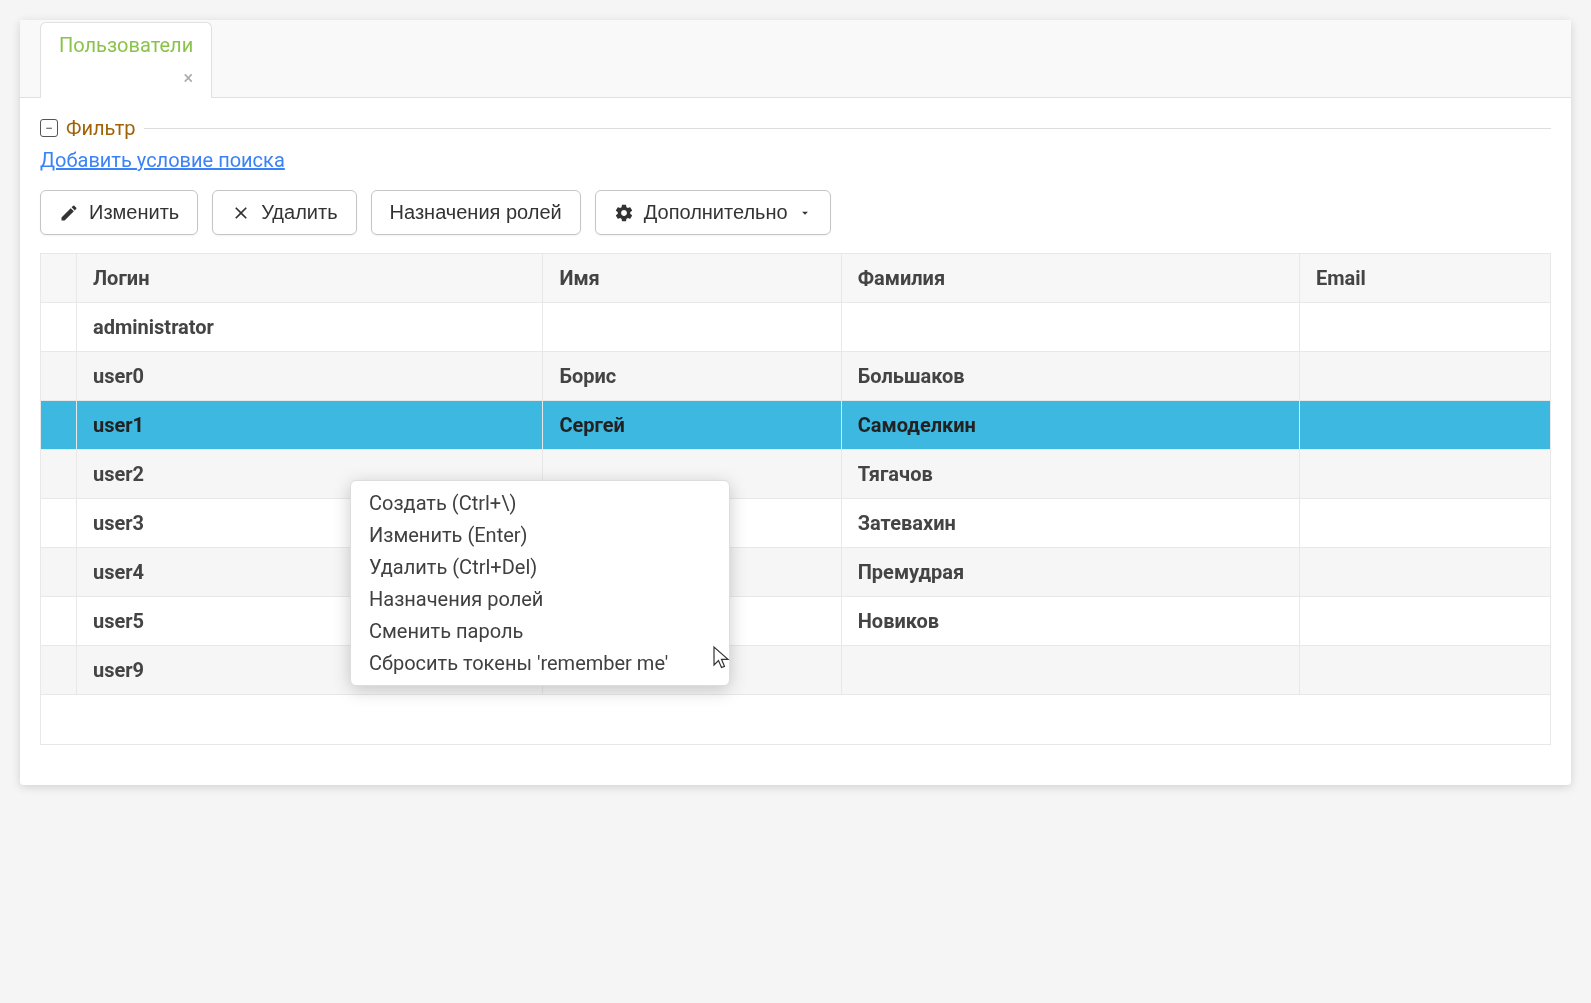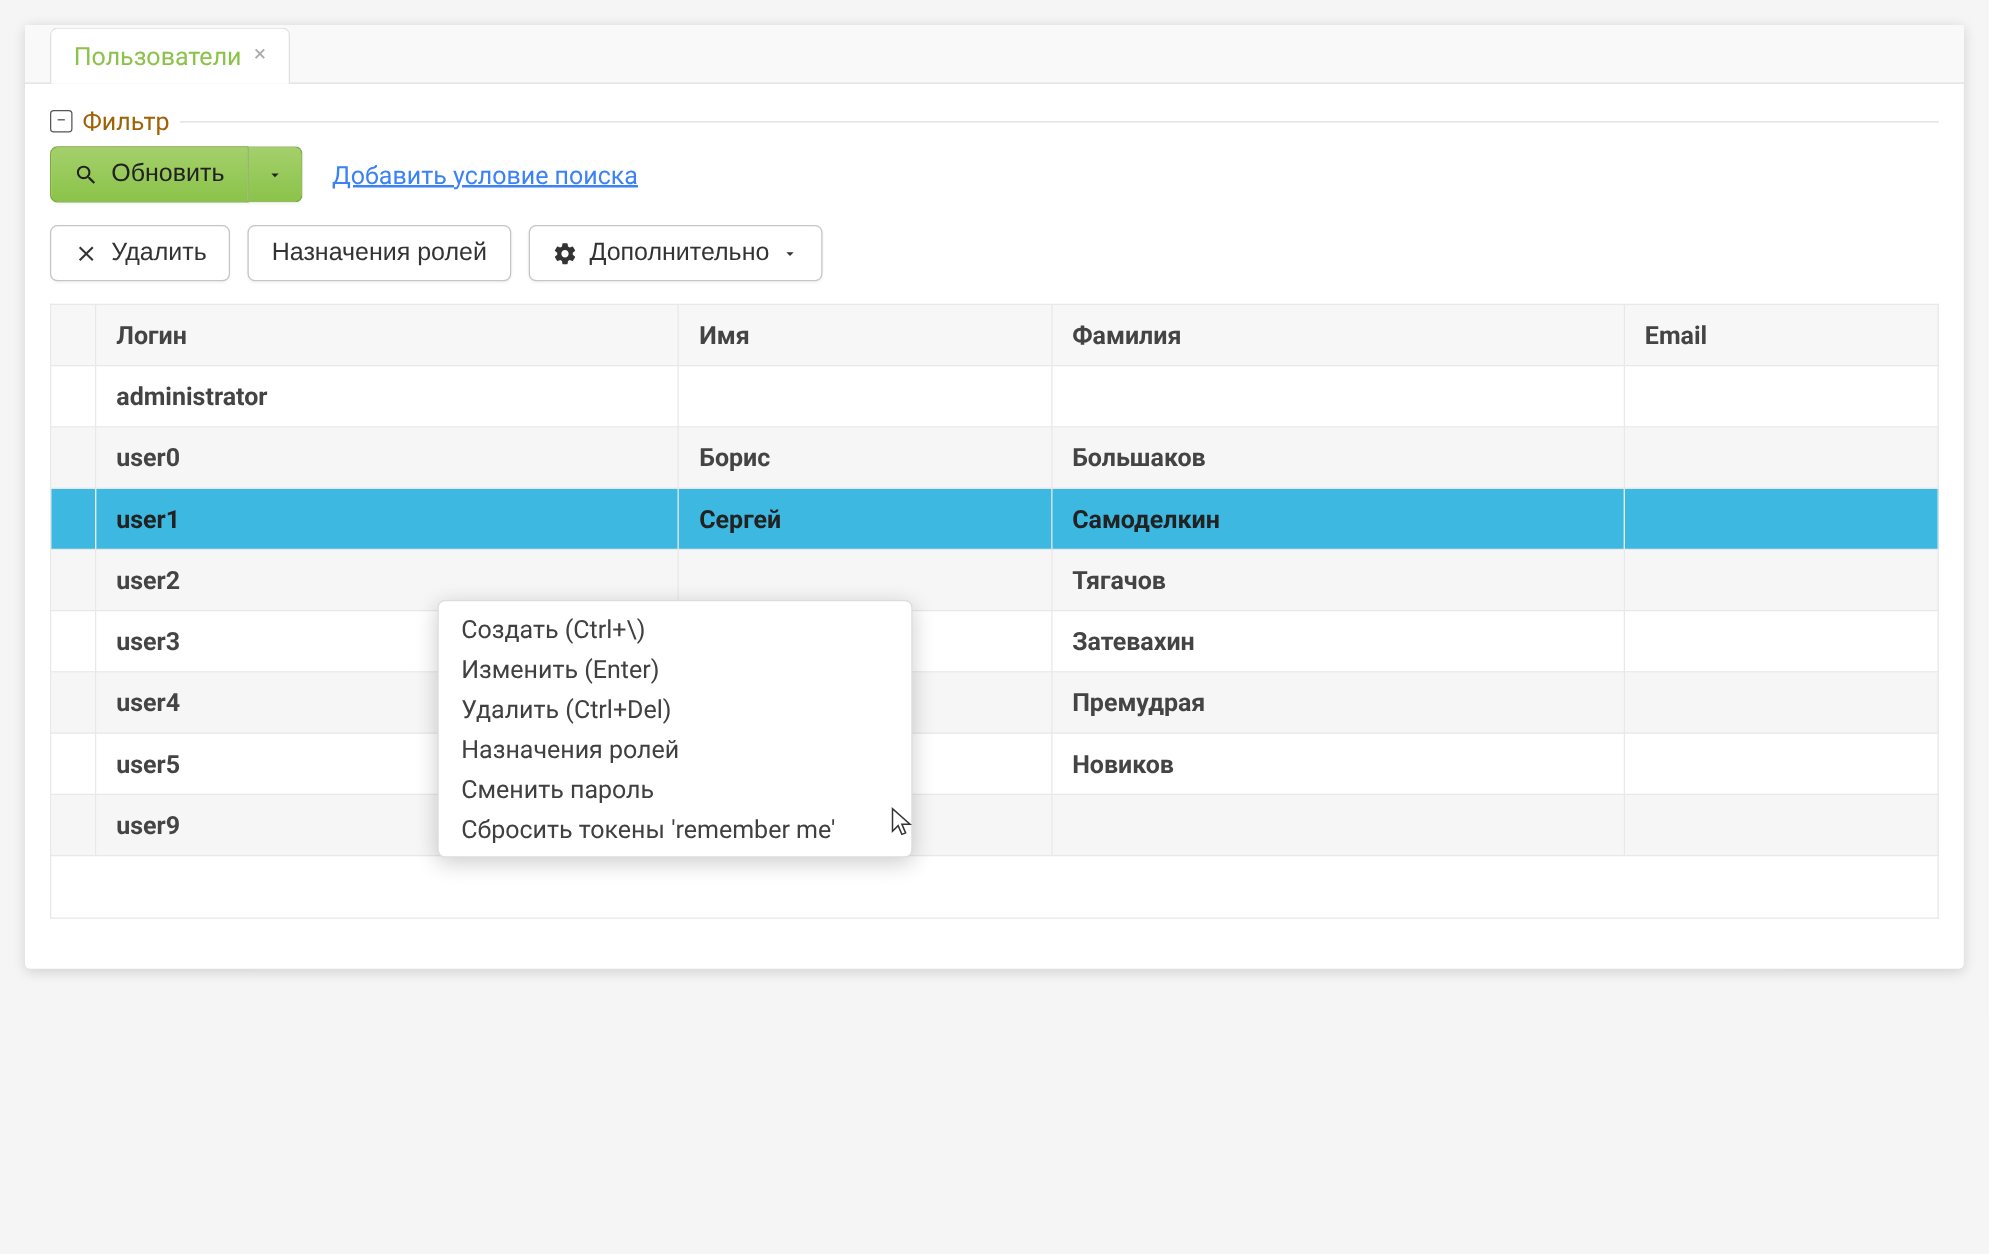--- a/index.html
+++ b/index.html
@@ -22,24 +22,25 @@
       padding: 0 20px;
       display: flex;
     }
     .tab {
       background: #fff;
       border: 1px solid #e0e0e0;
       border-bottom: none;
       border-radius: 6px 6px 0 0;
       padding: 10px 18px;
       display: flex;
-      align-items: flex-start;
+      align-items: flex-end;
       gap: 10px;
       margin-top: 2px;
       margin-bottom: -1px;
+      flex-direction: column;
     }
     .tab-label { color: #8bc34a; font-size: 20px; }
     .tab-close { color: #aaa; font-size: 18px; cursor: pointer; }
     .content { padding: 18px 20px 40px 20px; }
     .fieldset {
       border: none;
       position: relative;
       margin-bottom: 18px;
     }
     .fieldset-legend-line {
@@ -147,38 +148,31 @@
   </div>
 
   <div class="content">
     <div class="fieldset">
       <div class="fieldset-legend-line">
         <span class="legend-icon">−</span>
         <span class="legend-text">Фильтр</span>
         <hr class="legend-hr">
       </div>
       <div class="filter-row">
-        <div class="btn-group">
-          <button class="btn btn-green">
-            <svg class="icon" viewBox="0 0 24 24">
-                <path d="M15.5 14h-.79l-.28-.27A6.471 6.471 0 0016 9.5 6.5 6.5 0 109.5 16c1.61 0 3.09-.59 4.23-1.57l.27.28v.79l5 4.99L20.49 19l-4.99-5zm-6 0C7.01 14 5 11.99 5 9.5S7.01 5 9.5 5 14 7.01 14 9.5 11.99 14 9.5 14z"></path>
-              </svg>
-            <span>Обновить</span>
-          </button>
-          <button class="btn btn-green">
-            <svg class="icon" style="width:14px;height:14px" viewBox="0 0 24 24">
-                <path d="M7 10l5 5 5-5z"></path>
-              </svg>
-          </button>
-        </div>
         <a class="link-add">Добавить условие поиска</a>
       </div>
     </div>
 
     <div class="toolbar">
+      <button class="btn">
+        <svg class="icon" viewBox="0 0 24 24">
+            <path d="M3 17.25V21h3.75L17.81 9.94l-3.75-3.75L3 17.25zM20.71 7.04a1 1 0 000-1.41l-2.34-2.34a1 1 0 00-1.41 0l-1.83 1.83 3.75 3.75 1.83-1.83z"></path>
+          </svg>
+        <span>Изменить</span>
+      </button>
       <button class="btn">
         <svg class="icon" viewBox="0 0 24 24">
             <path d="M19 6.41L17.59 5 12 10.59 6.41 5 5 6.41 10.59 12 5 17.59 6.41 19 12 13.41 17.59 19 19 17.59 13.41 12z"></path>
           </svg>
         <span>Удалить</span>
       </button>
       <button class="btn">
         <span>Назначения ролей</span>
       </button>
       <button class="btn">

